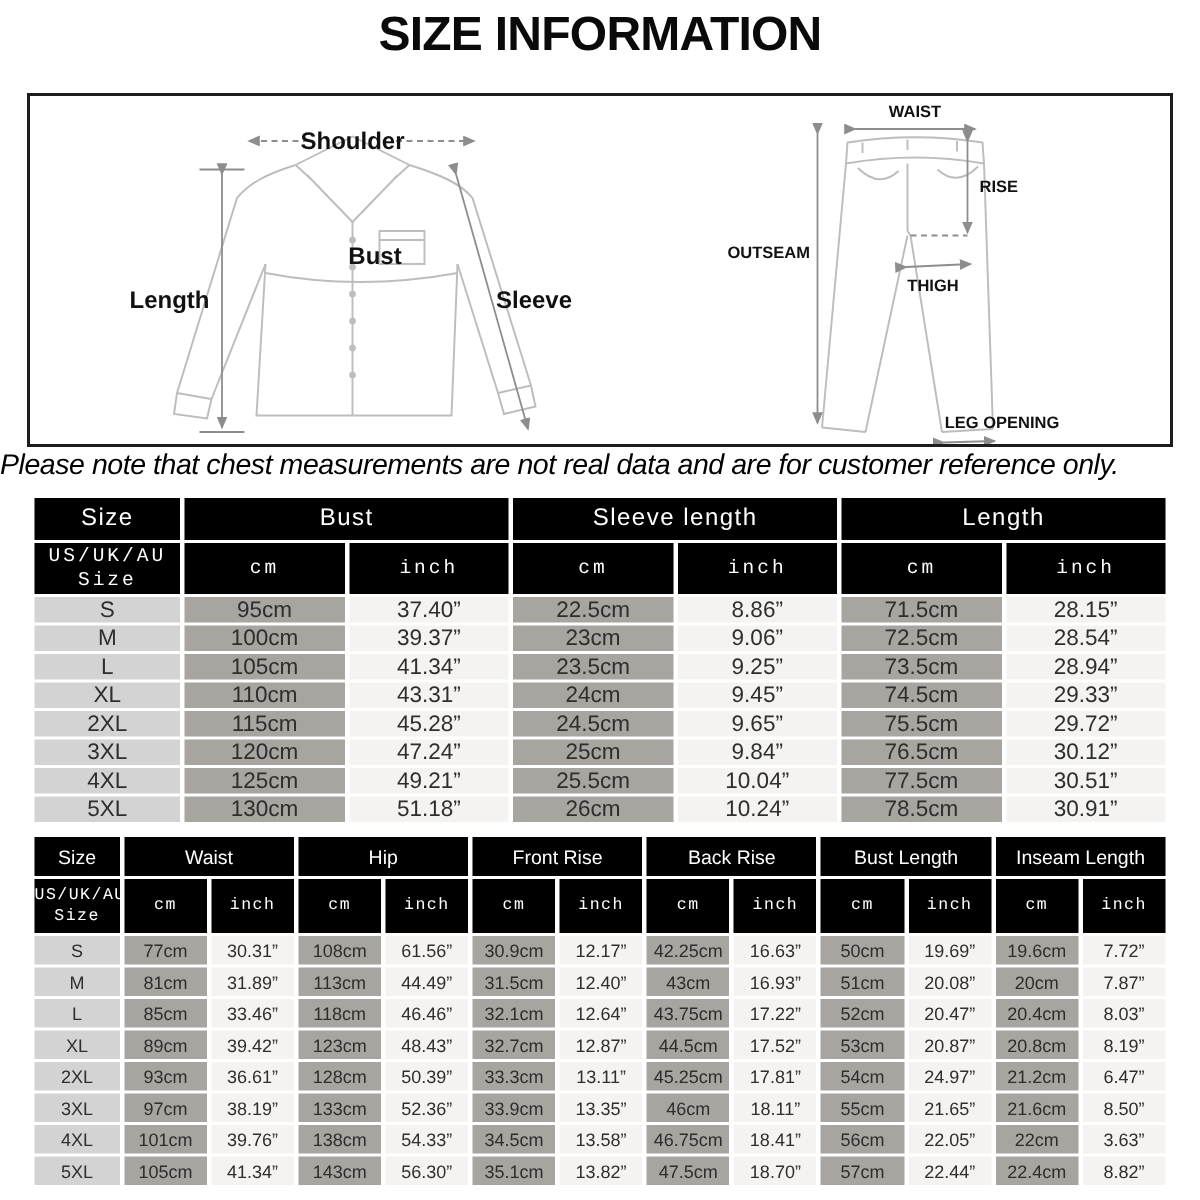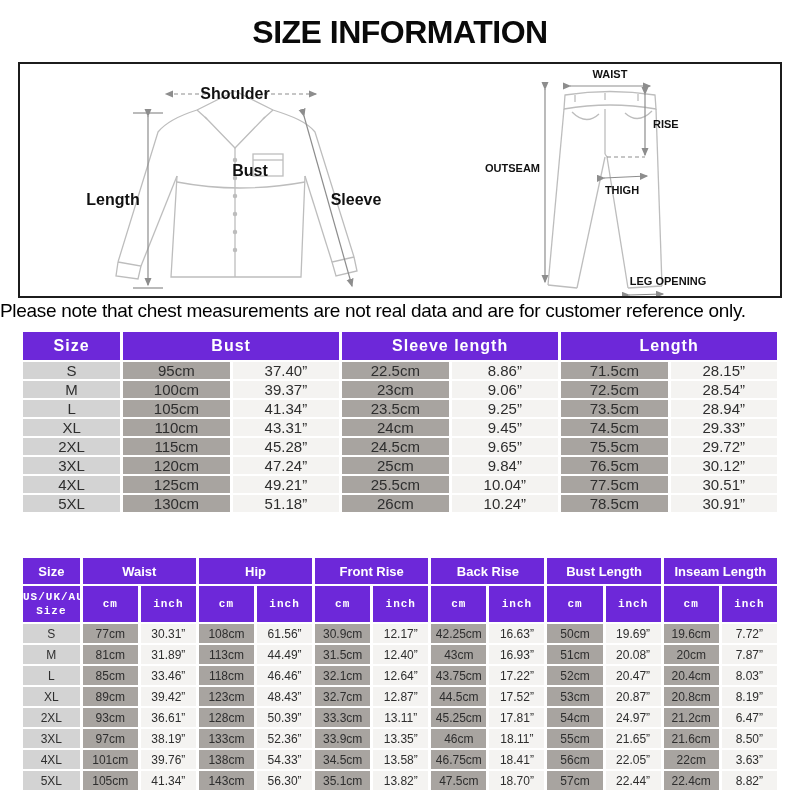--- a/index.html
+++ b/index.html
@@ -1,40 +1,40 @@
 <!DOCTYPE html>
 <html><head>
 <meta charset="utf-8">
 <style>
   * { margin:0; padding:0; box-sizing:border-box; }
   html,body { width:800px; height:800px; background:#ffffff; overflow:hidden;
               font-family:"Liberation Sans", sans-serif; }
   .page { width:800px; height:800px; position:relative; }
 
-  .title { text-align:center; padding-top:14px; font-size:32px; font-weight:bold;
+  .title { text-align:center; padding-top:4px; font-size:32px; font-weight:bold;
            color:#0a0a0a; letter-spacing:-0.5px; height:58px; }
 
   .diagram-box { position:absolute; left:18px; right:18px; top:62px; height:236px;
                  border:2px solid #1c1c1c; background:#fff; display:flex; }
   .diagram-half { width:50%; height:100%; }
   svg text { font-family:"Liberation Sans", sans-serif; fill:#111; }
   .garment { stroke:#bdbdbd; fill:none; stroke-width:1.3; }
   .arrow   { stroke:#8d8d8d; fill:none; stroke-width:1.2; }
   .dash    { stroke-dasharray:4,3; }
   .shirt-label { font-size:16px; font-weight:bold; }
   .pants-label { font-size:11px; font-weight:bold; }
 
   .note { position:absolute; top:300px; left:0; width:664px; text-align:right;
-          font-size:19px; color:#000; letter-spacing:-0.3px; white-space:nowrap; }
+          font-size:19px; color:#000; letter-spacing:-0.3px; white-space:nowrap;font-style:italic; }
 
   table { border-collapse:separate; border-spacing:3px 2px; table-layout:fixed;
           position:absolute; left:20px; width:760px; text-align:center; }
   th, td { overflow:hidden; white-space:pre-line; }
 
-  .hdr  { background:#6d28d9; color:#ffffff; font-weight:bold; }
+  .hdr  { background:#000000; color:#ffffff; font-weight:normal; }
   .t1 { top:330px; }
   .t1 .grp   { font-size:16px; letter-spacing:1px; height:28px; }
   .t1 .sub   { font-family:"Liberation Mono", monospace; font-size:13px; height:34px;
                letter-spacing:2px; line-height:1.25; }
   .t1 td { font-size:15px; height:17px; color:#2e2e2e; }
 
   .t2 { top:556px; }
   .t2 .grp   { font-size:13px; letter-spacing:0px; height:26px; }
   .t2 .sub   { font-family:"Liberation Mono", monospace; font-size:11px; height:36px;
                letter-spacing:1px; line-height:1.3; }
@@ -146,20 +146,30 @@
       <col style="width:14.46%">
         <col style="width:14.46%">
     </colgroup>
     <thead>
       <tr>
         <th class="hdr grp">Size</th>
         <th class="hdr grp" colspan="2">Bust</th>
         <th class="hdr grp" colspan="2">Sleeve length</th>
         <th class="hdr grp" colspan="2">Length</th>
       </tr>
+      <tr>
+        <th class="hdr sub">US/UK/AU
+Size</th>
+        <th class="hdr sub">cm</th>
+        <th class="hdr sub">inch</th>
+        <th class="hdr sub">cm</th>
+        <th class="hdr sub">inch</th>
+        <th class="hdr sub">cm</th>
+        <th class="hdr sub">inch</th>
+      </tr>
     </thead>
     <tbody>
         <tr>
           <td class="size-cell">S</td>
           <td class="cm-cell">95cm</td>
           <td class="inch-cell">37.40”</td>
           <td class="cm-cell">22.5cm</td>
           <td class="inch-cell">8.86”</td>
           <td class="cm-cell">71.5cm</td>
           <td class="inch-cell">28.15”</td>

